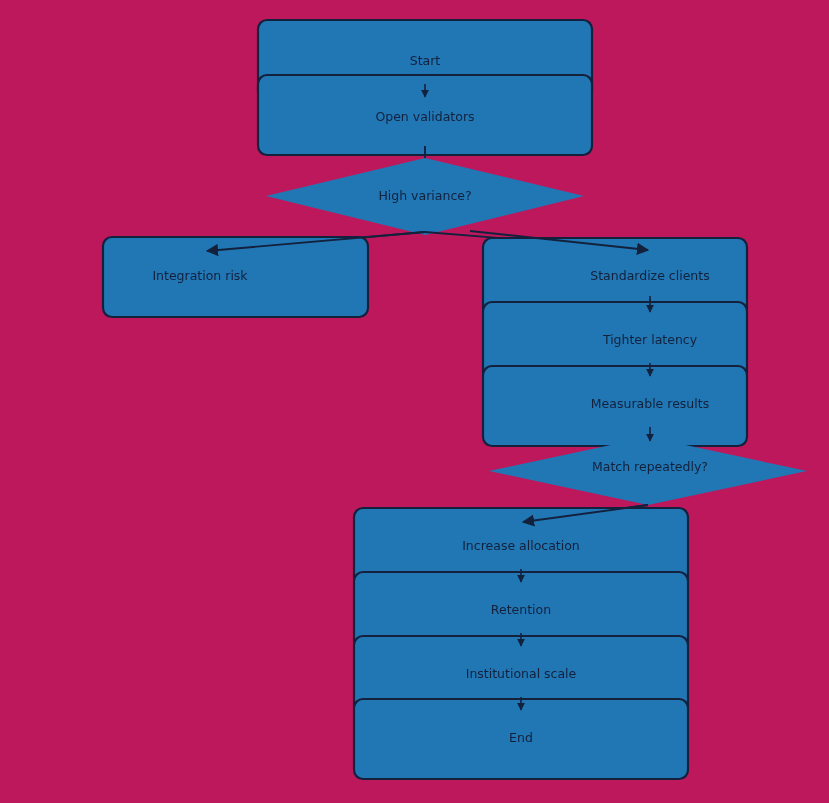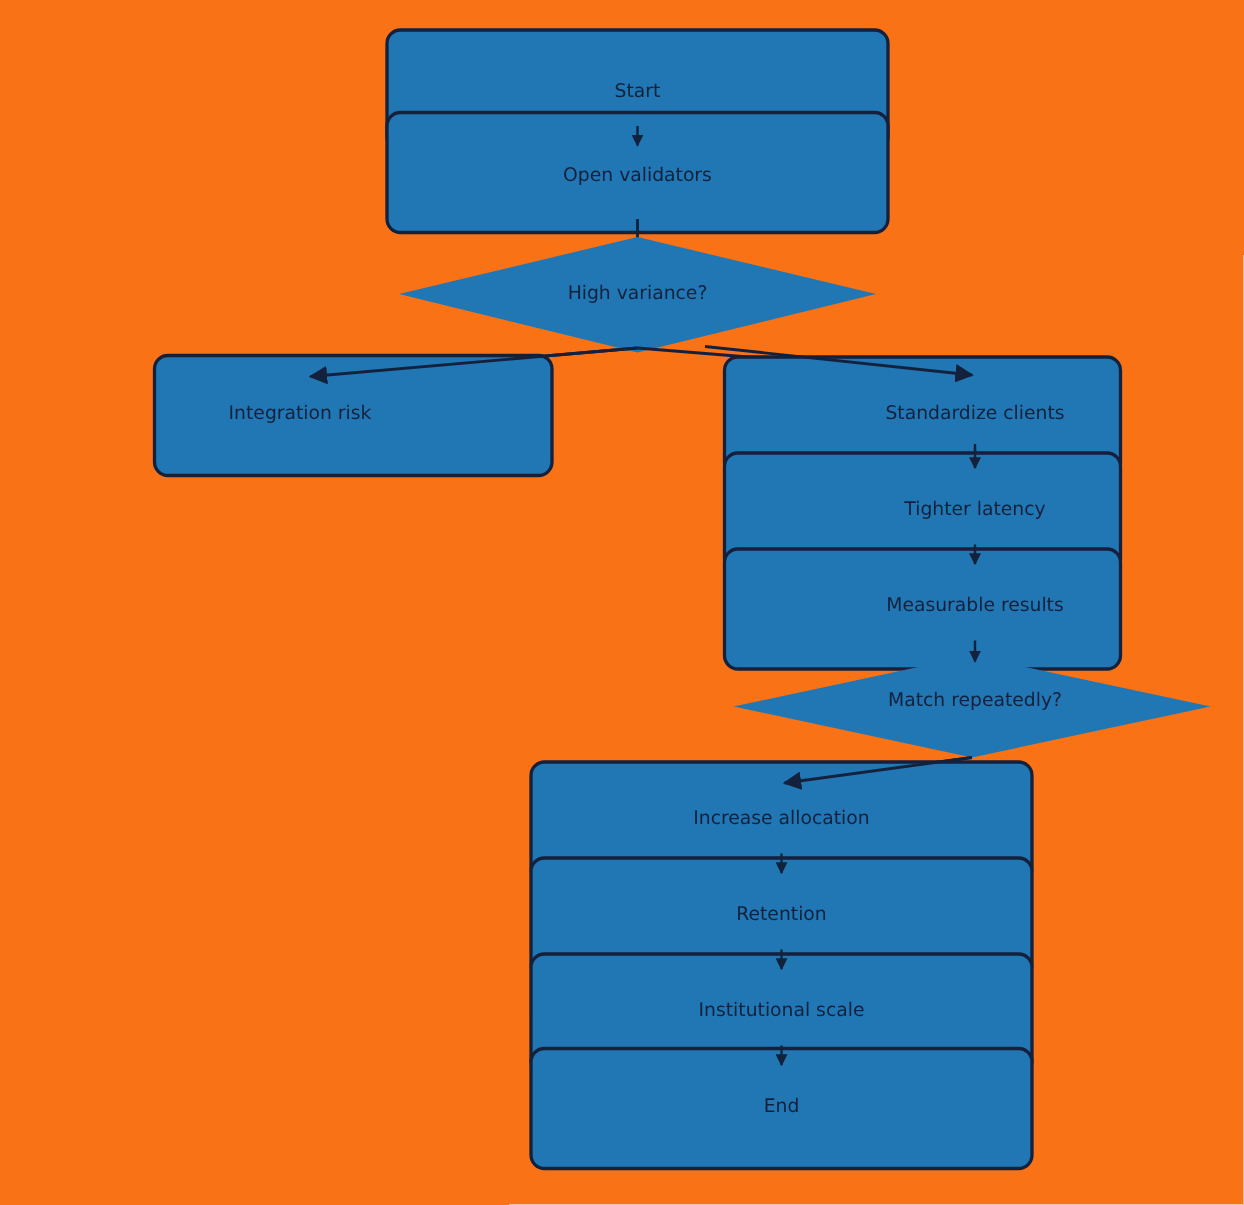--- a/index.html
+++ b/index.html
@@ -10,21 +10,21 @@
   body {
     width: 829px;
     height: 803px;
     overflow: hidden;
     font-family: "DejaVu Sans", sans-serif;
   }
   #canvas {
     position: relative;
     width: 829px;
     height: 803px;
-    background: #f97316;
+    background: #be185d;
   }
   svg#flow {
     position: absolute;
     top: 0;
     left: 0;
     width: 829px;
     height: 803px;
     display: block;
   }
   .node-box {

